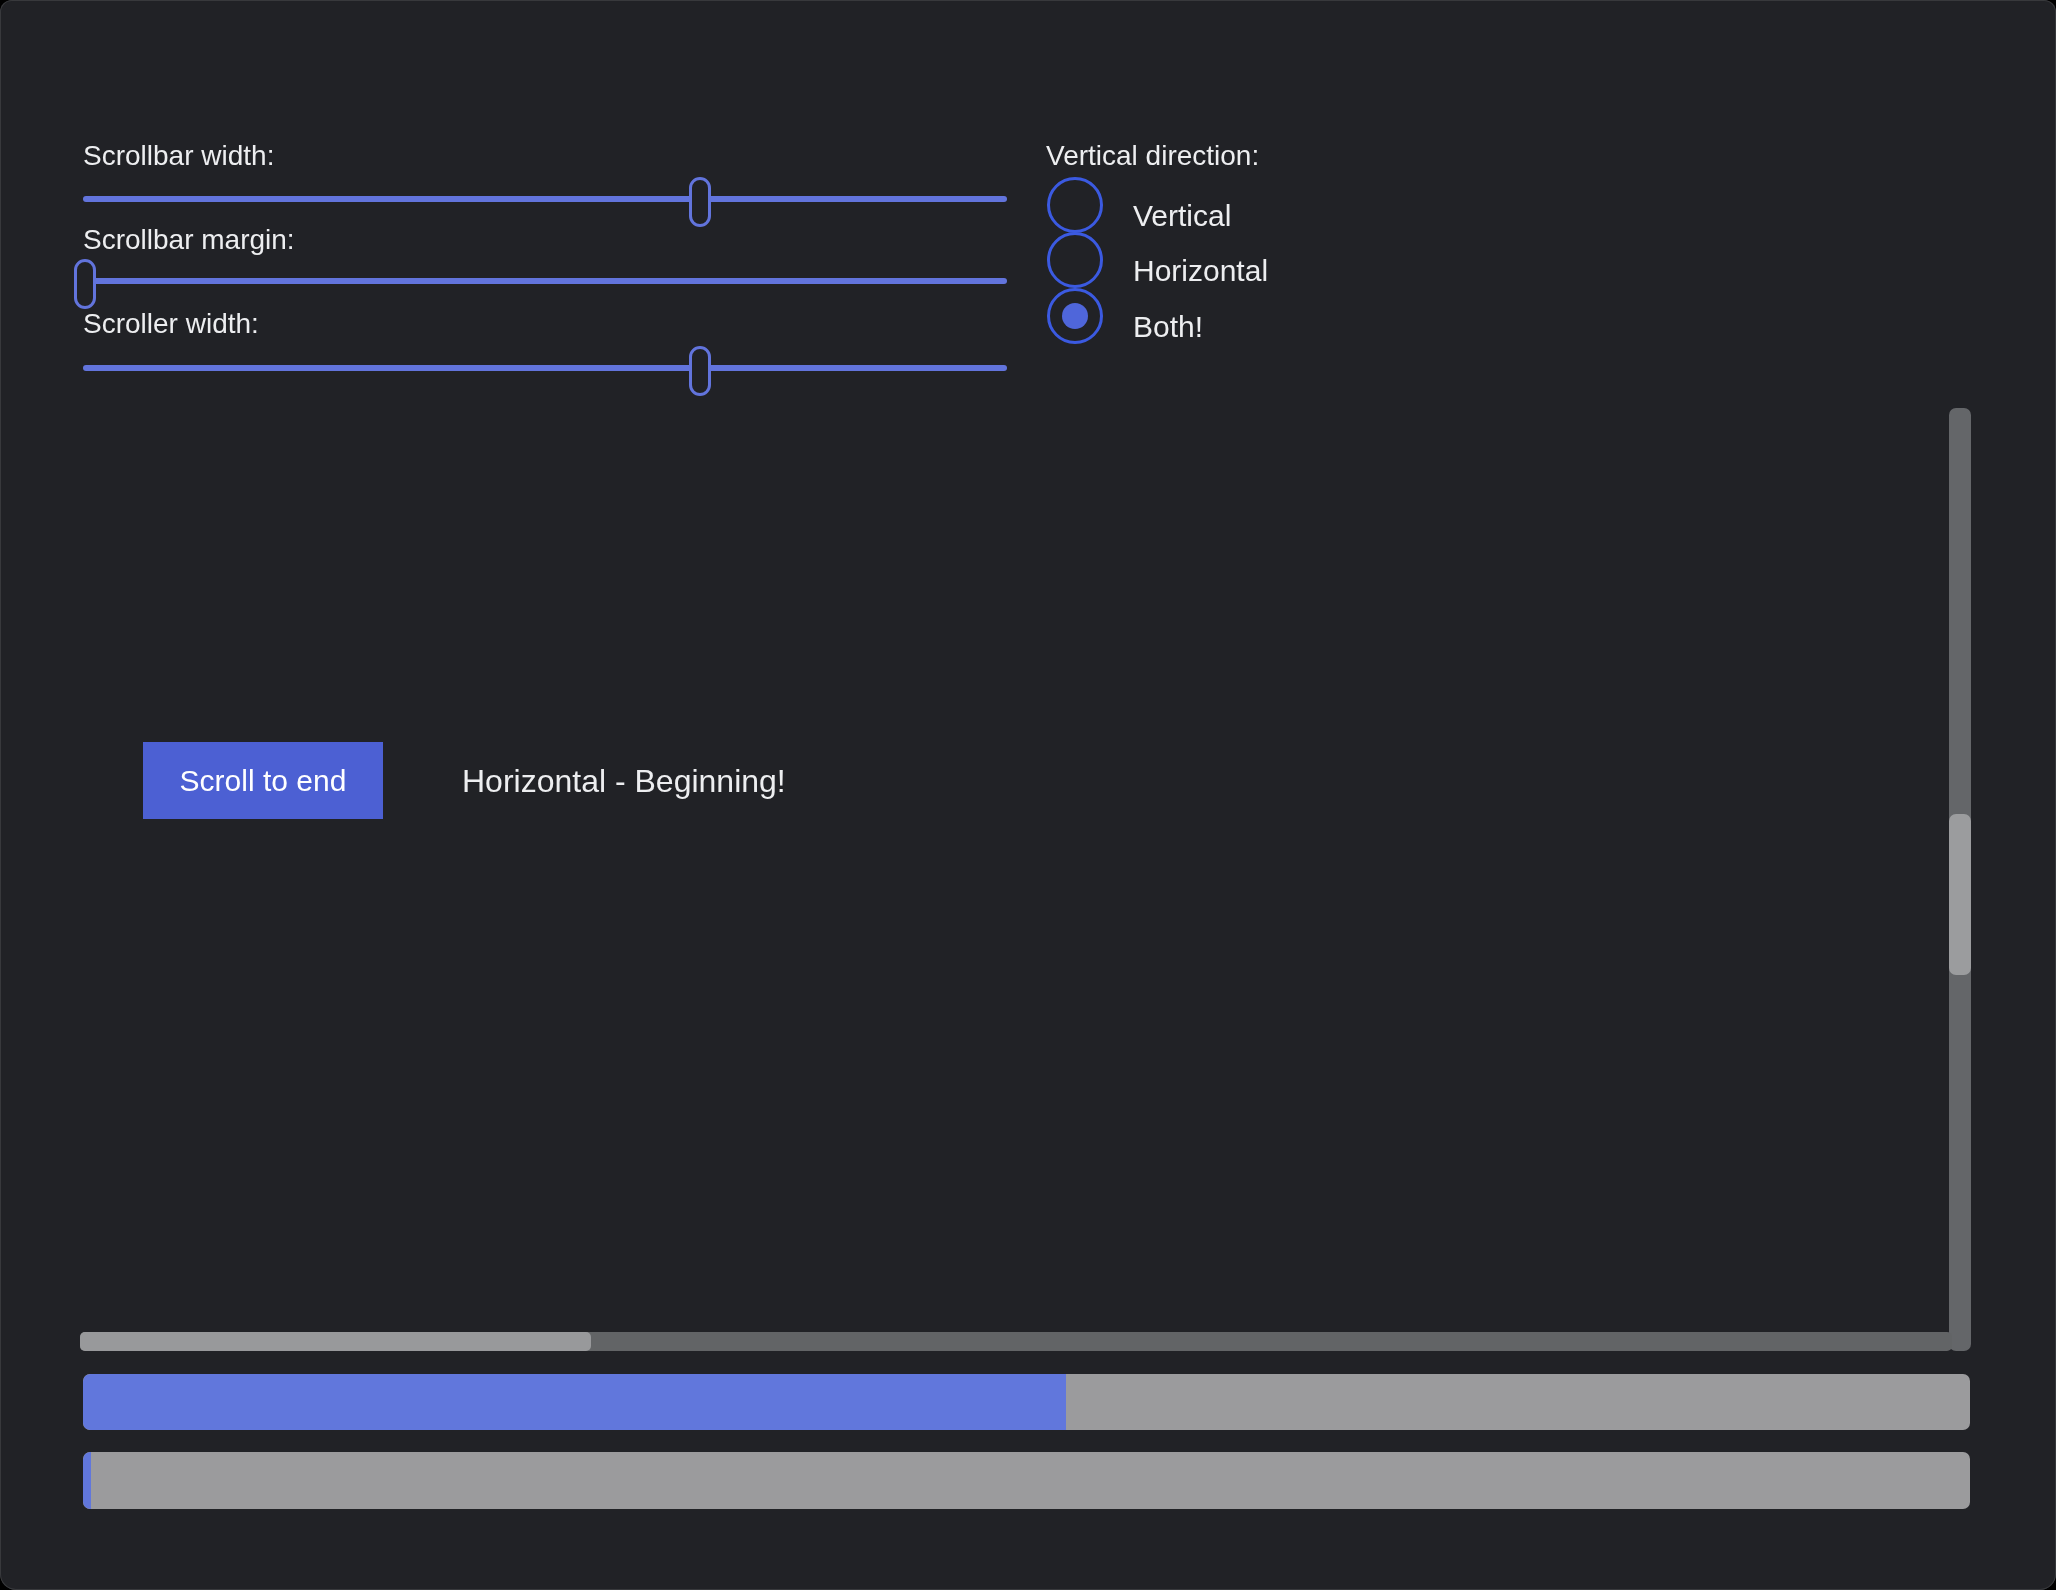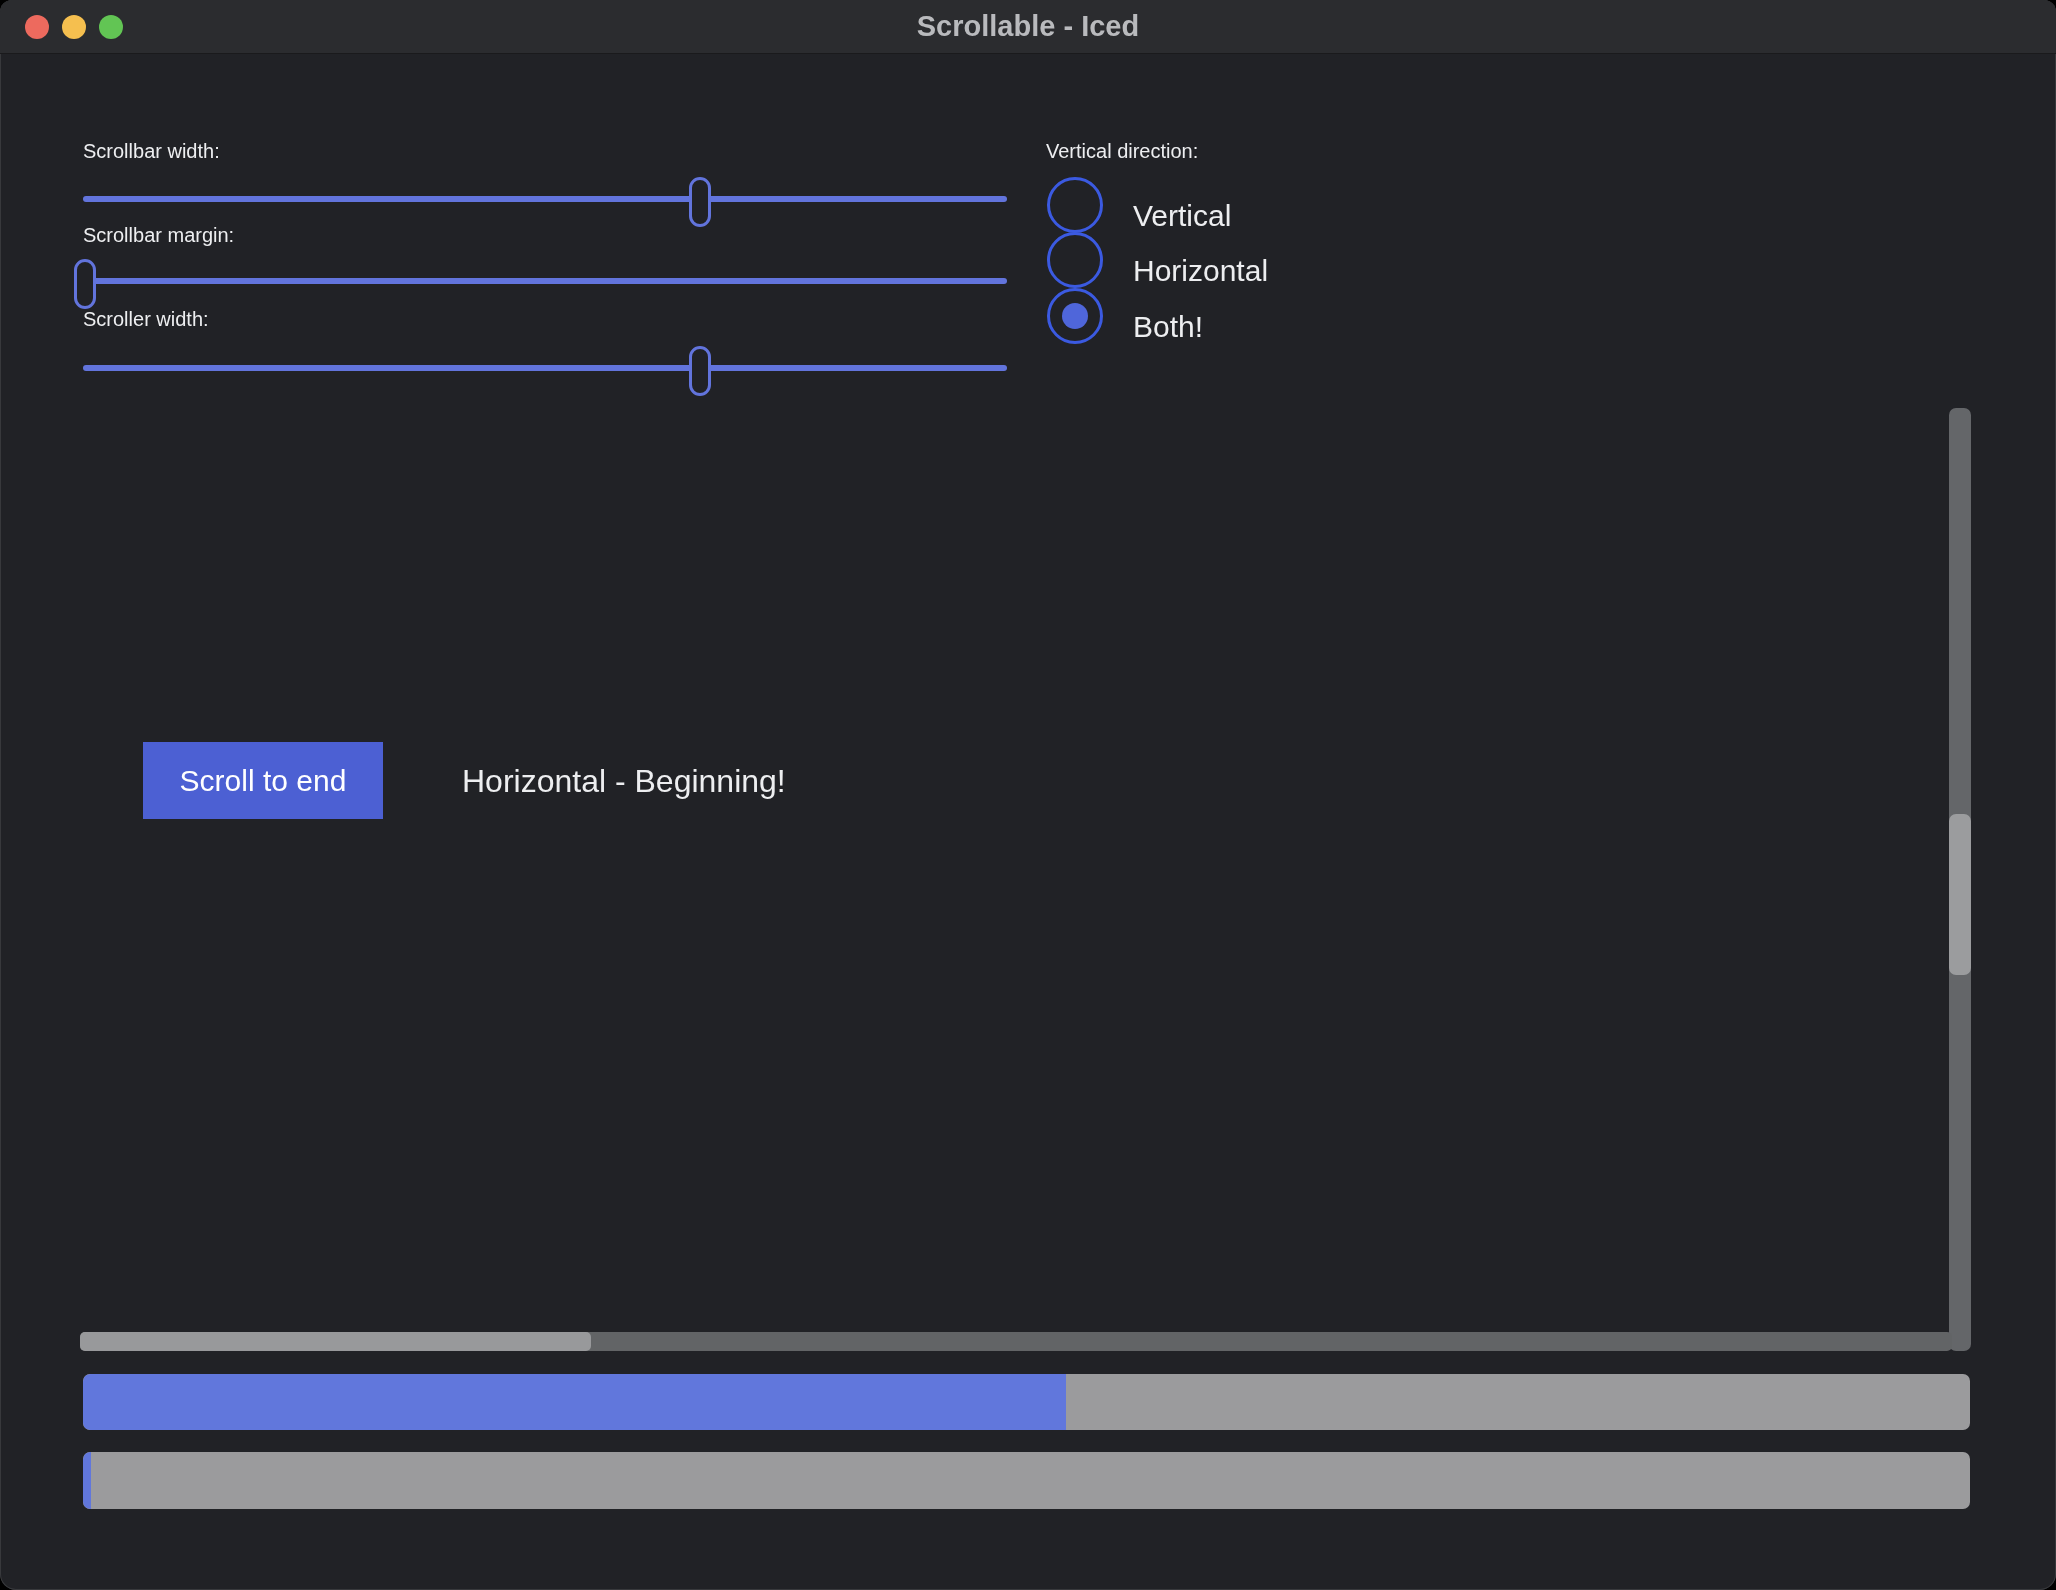--- a/index.html
+++ b/index.html
@@ -9,21 +9,21 @@
   
   .titlebar{position:absolute;left:0;top:0;width:100%;height:53px;background:#2b2c2f;
             border-bottom:1px solid #1a1a1c;display:flex;align-items:center;justify-content:center;}
   .traffic{position:absolute;left:25px;top:0;height:53px;display:flex;align-items:center;gap:13px;}
   .light{width:24px;height:24px;border-radius:50%;}
   .light.red{background:#ed6a5e;}
   .light.yellow{background:#f5bf4f;}
   .light.green{background:#62c554;}
   .title{font-size:29px;font-weight:bold;color:#b9babd;}
   
-  .lbl{position:absolute;font-size:20px;color:#edeef0;white-space:nowrap;}
+  .lbl{position:absolute;font-size:28px;color:#edeef0;white-space:nowrap;}
   
   .rail{position:absolute;left:83px;width:924px;height:6px;background:#6274dc;border-radius:3px;}
   .handle{position:absolute;width:16px;height:44px;background:#212226;border:3px solid #6274dc;
           border-radius:11px;box-sizing:content-box;}
   
   .radio-row{position:absolute;left:1047px;height:56px;display:flex;align-items:flex-end;}
   .radio-circle{width:50px;height:50px;border:3px solid #3b5ae1;border-radius:50%;
                 display:flex;align-items:center;justify-content:center;flex:0 0 auto;}
   .radio-dot{display:none;width:26px;height:26px;border-radius:50%;background:#4f66da;}
   .radio-row.selected .radio-dot{display:block;}
@@ -42,28 +42,20 @@
   .pbar{position:absolute;left:83px;width:1887px;height:56px;background:#9b9b9d;border-radius:7px;overflow:hidden;}
   .pbar-1{top:1374px;}
   .pbar-2{top:1452px;height:57px;}
   .pfill{position:absolute;left:0;top:0;height:100%;background:#6177dc;border-radius:7px 0 0 7px;}
 </style>
 </head>
 <body>
 
 <div class="window">
 
-  <div class="titlebar">
-    <div class="traffic">
-      <span class="light red"></span>
-      <span class="light yellow"></span>
-      <span class="light green"></span>
-    </div>
-    <span class="title">Scrollable - Iced</span>
-  </div>
 
   <div class="lbl" style="left:83px;top:140px;">Scrollbar width:</div>
   <div class="lbl" style="left:83px;top:224px;">Scrollbar margin:</div>
   <div class="lbl" style="left:83px;top:308px;">Scroller width:</div>
 
   <div class="rail" style="top:196px;"></div>
   <div class="handle" style="top: 177px; left: 688.716px;"></div>
 
   <div class="rail" style="top:278px;"></div>
   <div class="handle" style="top: 259px; left: 74px;"></div>

